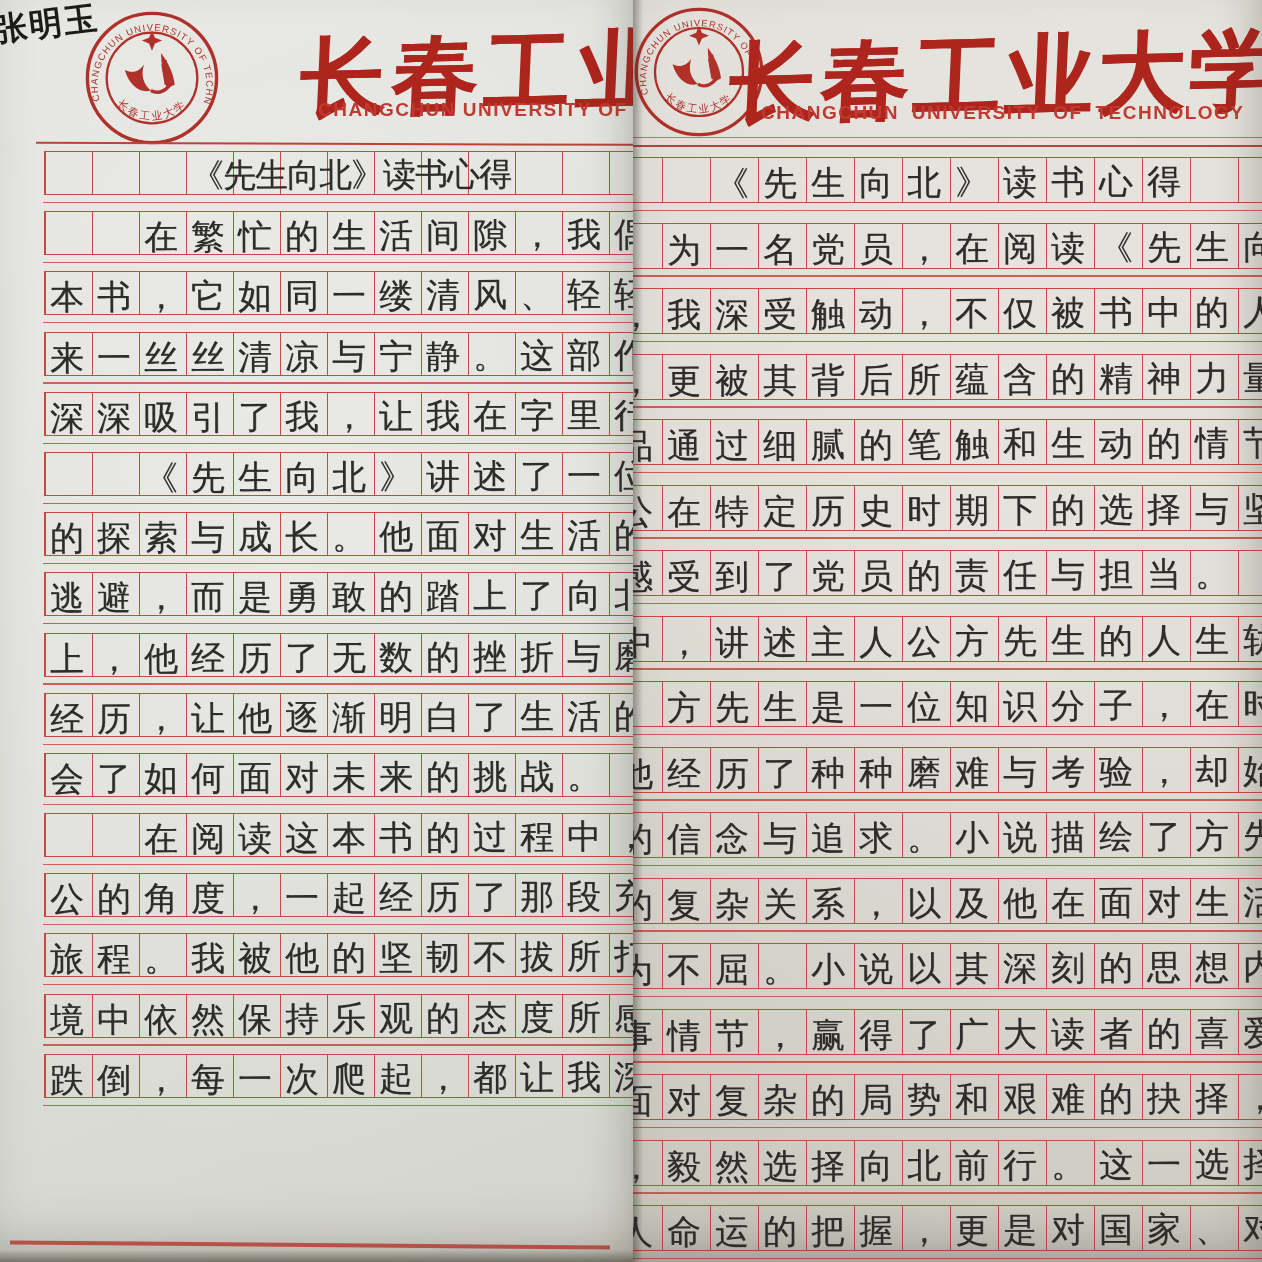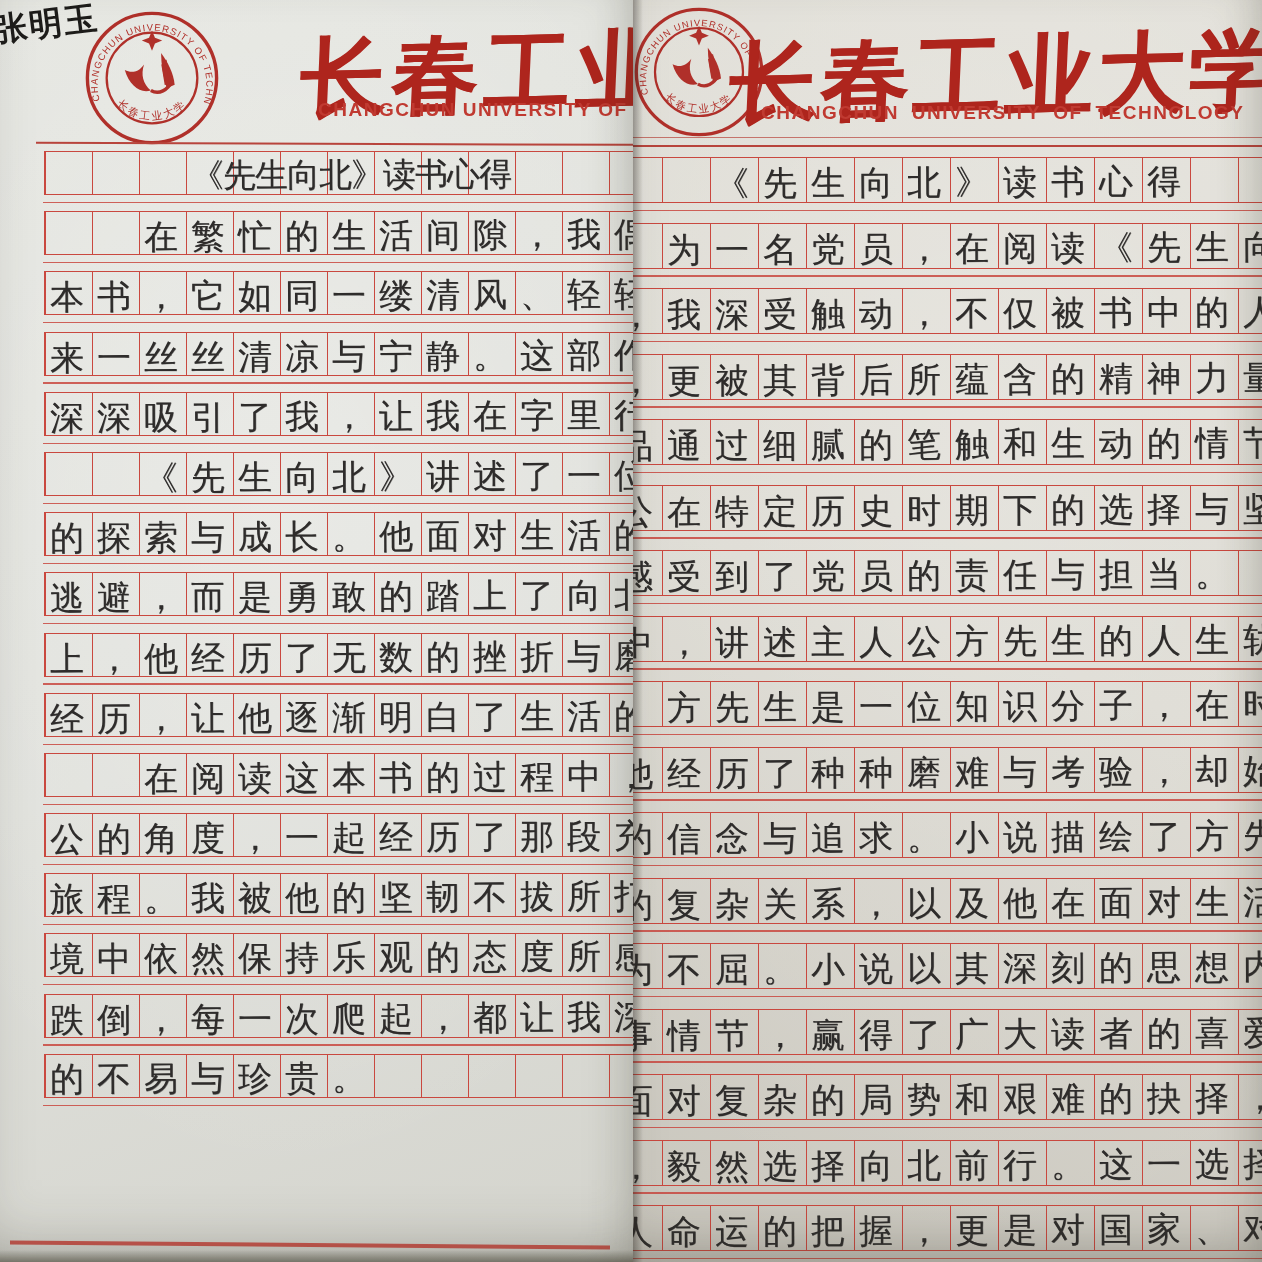--- a/index.html
+++ b/index.html
@@ -159,20 +159,23 @@
         </div>
 
         <div class="row">
           <span class="line" style="left: calc(var(--cell) * 0 + 5px);">上，他经历了无数的挫折与磨难</span>
         </div>
 
         <div class="row">
           <span class="line" style="left: calc(var(--cell) * 0 + 5px);">经历，让他逐渐明白了生活的真</span>
         </div>
 
+        <div class="row">
+          <span class="line" style="left: calc(var(--cell) * 0 + 5px);">会了如何面对未来的挑战。</span>
+        </div>
 
         <div class="row">
           <span class="line" style="left: calc(var(--cell) * 2 + 5px);">在阅读这本书的过程中，我</span>
         </div>
 
         <div class="row">
           <span class="line" style="left: calc(var(--cell) * 0 + 5px);">公的角度，一起经历了那段充满</span>
         </div>
 
         <div class="row">
@@ -180,23 +183,20 @@
         </div>
 
         <div class="row">
           <span class="line" style="left: calc(var(--cell) * 0 + 5px);">境中依然保持乐观的态度所感染</span>
         </div>
 
         <div class="row">
           <span class="line" style="left: calc(var(--cell) * 0 + 5px);">跌倒，每一次爬起，都让我深刻</span>
         </div>
 
-        <div class="row">
-          <span class="line" style="left: calc(var(--cell) * 0 + 5px);">的不易与珍贵。</span>
-        </div>
       </div>
 
     <div class="grid-bottom"></div>
     <div class="desk"></div>
     <div class="vignette"></div>
   </div>
 
   <div class="page page-right">
 
     <svg class="seal" style="left:0px;top:6px" width="132" height="132" viewBox="0 0 120 120">

